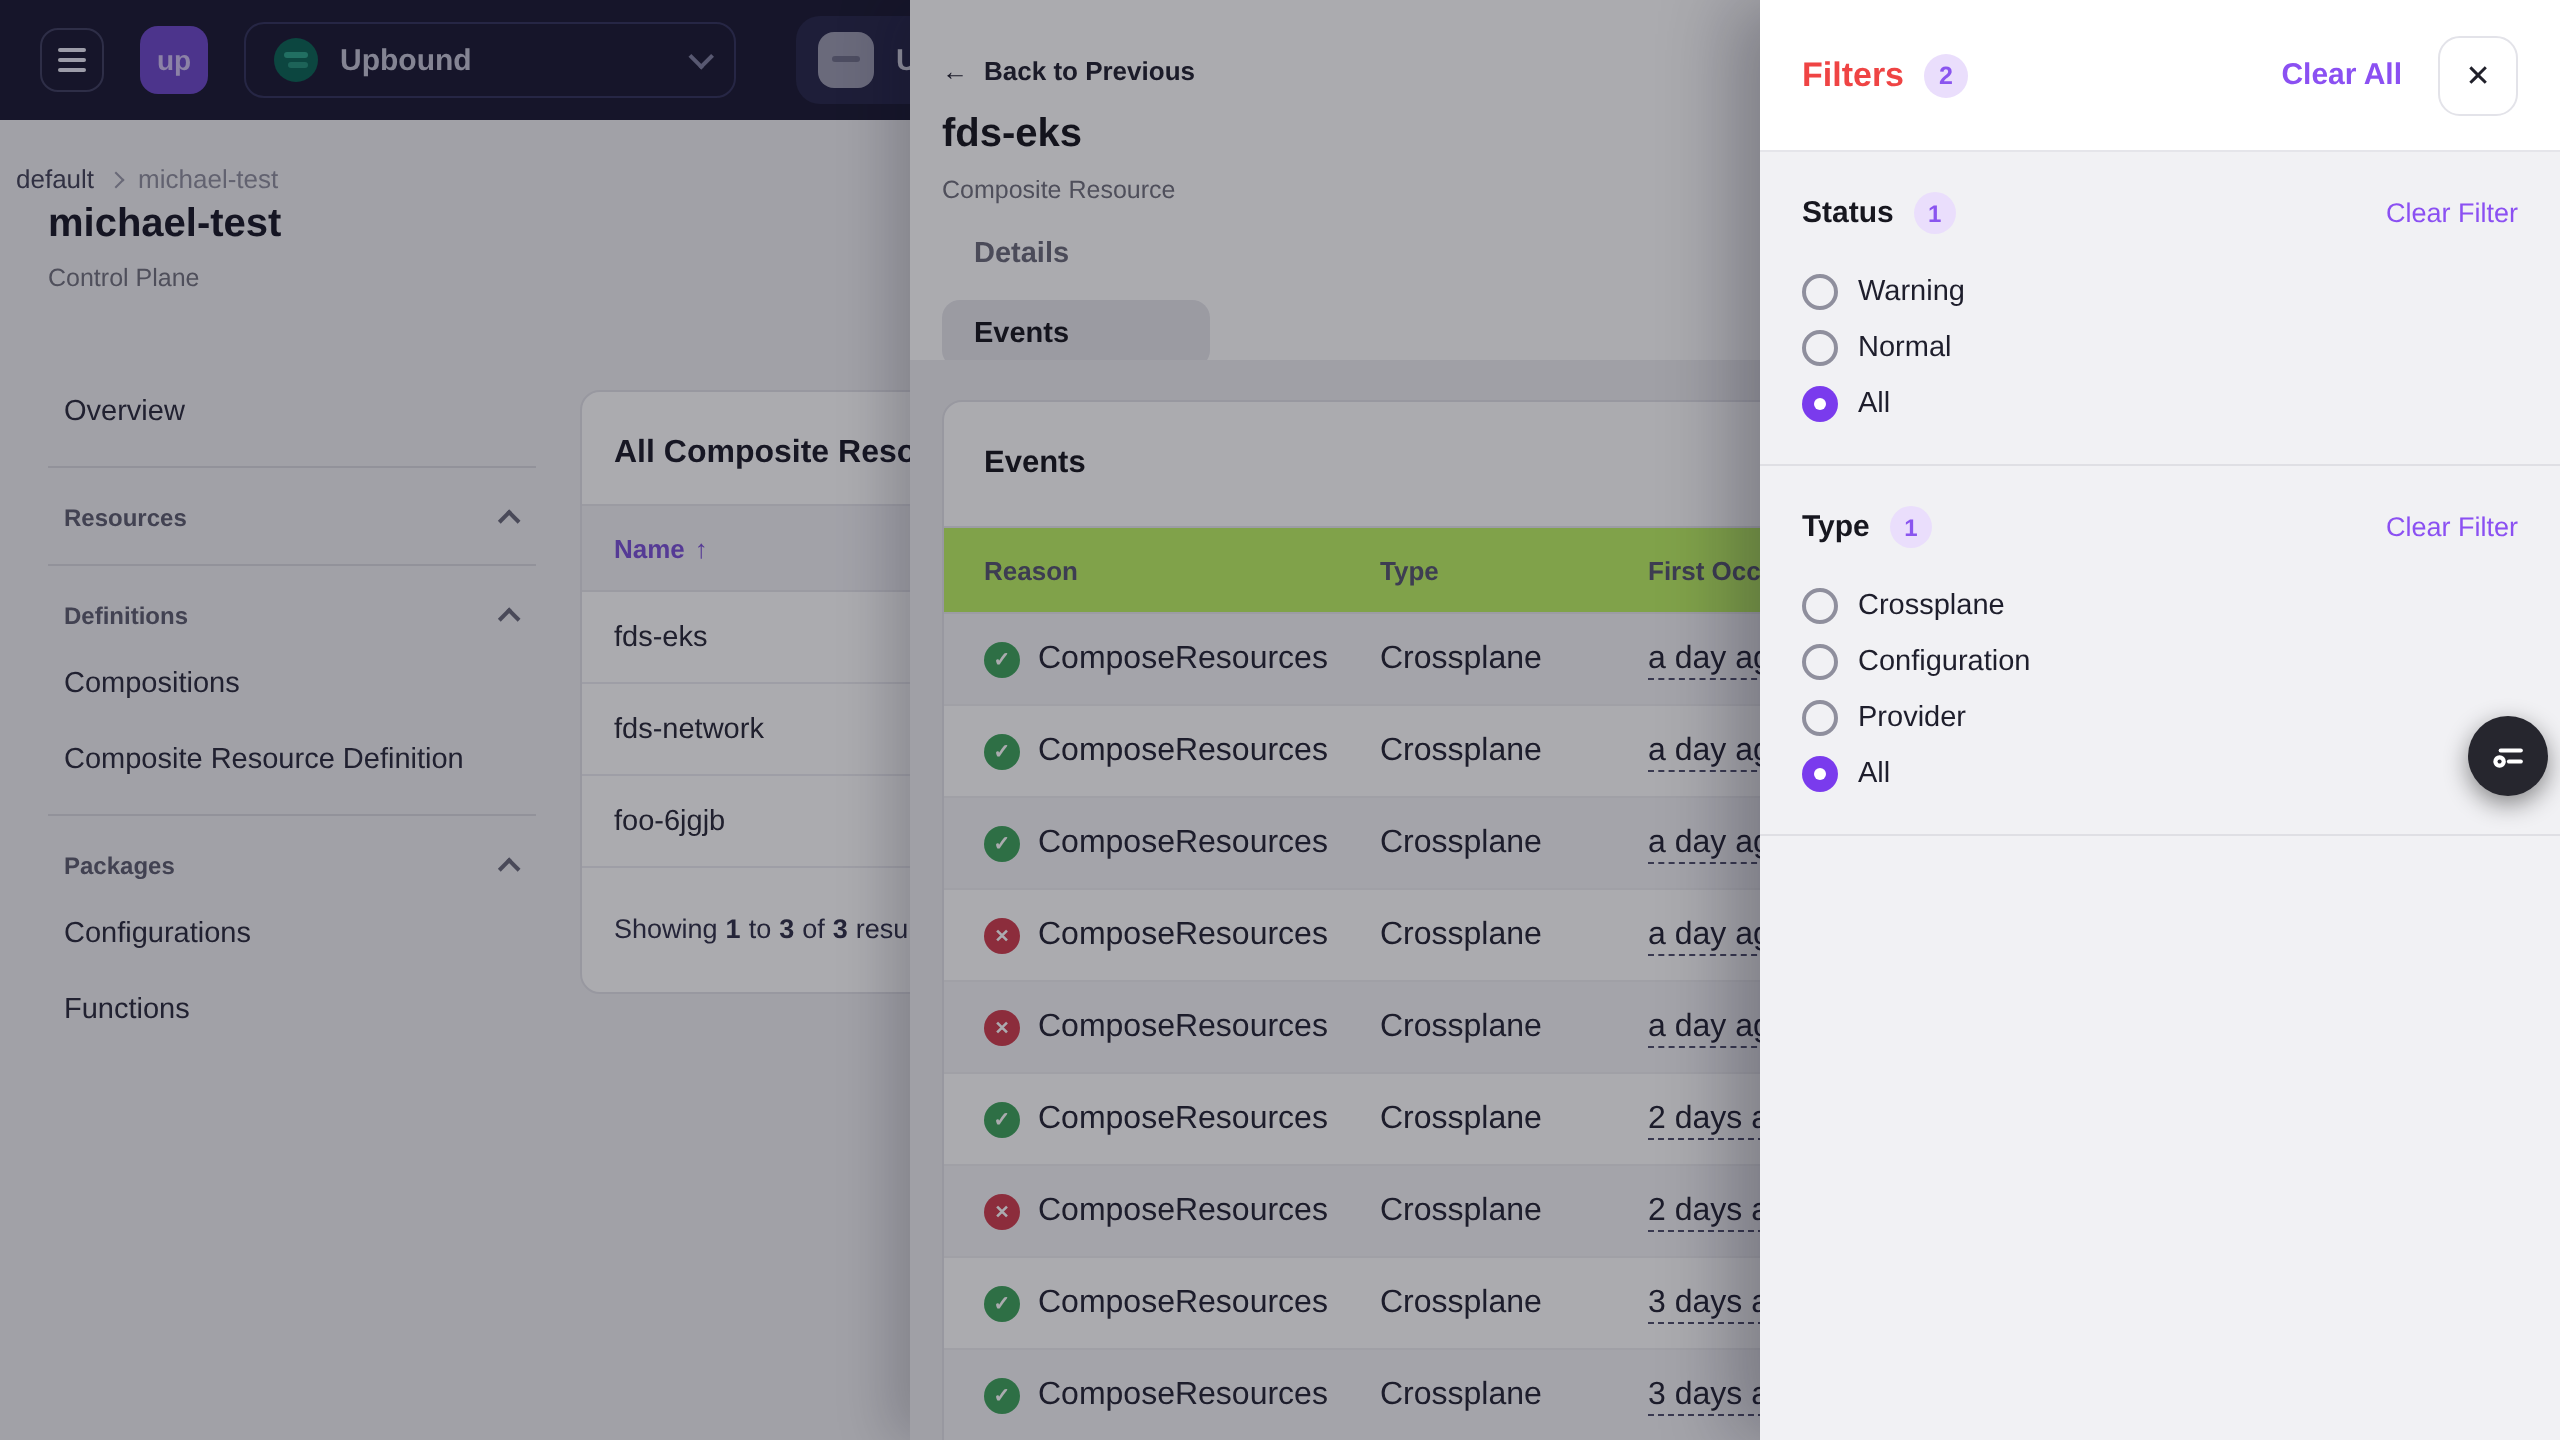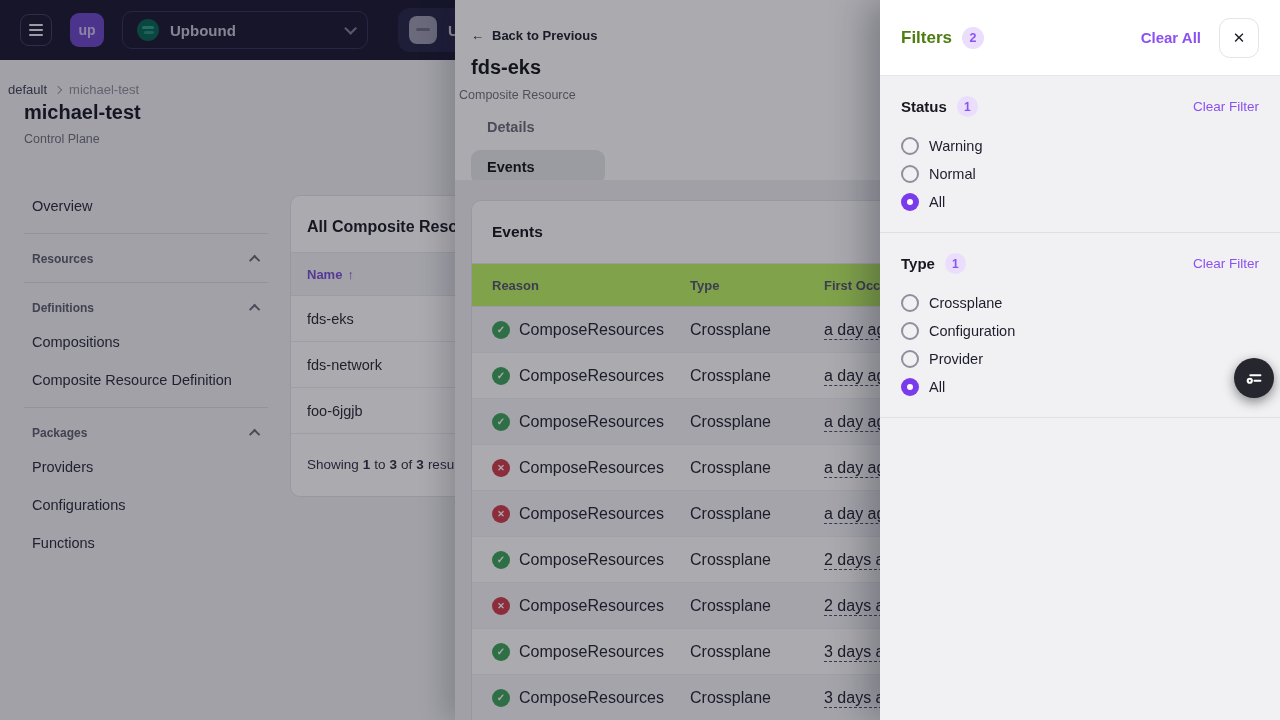--- a/index.html
+++ b/index.html
@@ -53,21 +53,21 @@
     border-bottom:1px solid #ececf1; cursor:pointer; }
   .lc-footer { height:60px; display:flex; align-items:center; padding:0 16px; font-size:13.5px; color:#32324a; gap:4px; }
   .lc-footer b { font-weight:700; }
 
   
   .detail-panel { position:absolute; left:455px; top:0; width:825px; height:720px; background:#fff; z-index:10;
     box-shadow:-10px 0 26px rgba(10,10,30,0.20); }
   .back { position:absolute; left:16px; top:28px; display:flex; align-items:center; gap:8px; font-size:13px;
     font-weight:700; color:#222232; cursor:pointer; }
   .dp-title { position:absolute; left:16px; top:56px; font-size:20px; font-weight:800; color:#17171f; }
-  .dp-sub { position:absolute; left:4px; top:88px; font-size:12.5px; color:#72727f; }
+  .dp-sub { position:absolute; left:16px; top:88px; font-size:12.5px; color:#72727f; }
   .tabs { position:absolute; left:16px; top:110px; display:flex; gap:6px;flex-direction:column; }
   .tab { padding:9px 16px; font-size:14.5px; font-weight:600; color:#6c6c7c; border-radius:9px; cursor:pointer; }
   .tab.active { background:#e6e6ec; color:#17171f; font-weight:700; }
   .dp-body { position:absolute; left:0; top:180px; right:0; bottom:0; background:#efeff2; overflow:hidden; }
   .events-card { position:absolute; left:16px; top:20px; right:24px; height:640px; background:#fff;
     border:1px solid #e2e2e8; border-radius:10px; overflow:hidden; }
   .ev-title { padding:22px 20px 22px; font-size:15.5px; font-weight:800; color:#17171f; }
   .ev-head { height:44px; background:#bef264; border-top:1px solid #e8e8ee; border-bottom:1px solid #e8e8ee;
     display:grid; grid-template-columns:198px 134px 1fr; align-items:center; padding:0 20px;
     font-size:13px; font-weight:700; color:#565670; }
@@ -83,21 +83,21 @@
   .evicon.error::after { content:"\2715"; font-size:9px; }
   .time { border-bottom:1.5px dashed #51516e; padding-bottom:1px; cursor:pointer; }
 
   
   .overlay { position:absolute; inset:0; background:rgba(13,13,26,0.35); z-index:20; }
 
   
   .drawer { position:absolute; top:0; right:0; width:400px; height:720px; background:#f1f1f4; z-index:30;
     box-shadow:-14px 0 34px rgba(10,10,30,0.28); }
   .dr-header { height:76px; background:#fff; border-bottom:1px solid #e5e5ea; display:flex; align-items:center; padding:0 21px; }
-  .dr-title { font-size:17px; font-weight:800; color:#4d7c0f; }
+  .dr-title { font-size:17px; font-weight:800; color:#ef4444; }
   .badge { min-width:22px; height:22px; padding:0 5px; margin-left:10px; border-radius:999px; background:#eadefc;
     color:#8a55ef; font-size:12.5px; font-weight:600; display:inline-flex; align-items:center; justify-content:center; }
   .clear-all { margin-left:auto; font-size:15px; font-weight:700; color:#8b50f2; cursor:pointer; }
   .close-btn { margin-left:18px; width:40px; height:40px; border:1.5px solid #e3e3e9; border-radius:11px; background:#fff;
     display:flex; align-items:center; justify-content:center; font-size:15px; color:#20202a; cursor:pointer; }
   .section { padding:20px 21px 16px; border-bottom:1px solid #dfdfe4; }
   .sec-head2 { display:flex; align-items:center; }
   .sec-name { font-size:15px; font-weight:800; color:#17171f; }
   .sec-head2 .badge { height:21px; min-width:21px; font-size:12px; }
   .clear-filter { margin-left:auto; font-size:13.5px; font-weight:500; color:#8b50f2; cursor:pointer; }
@@ -168,23 +168,20 @@
             </div>
           </div>
 
         <div class="side-divider"></div>
         <div class="sec-row">
           <span class="sec-title">Packages</span>
           <span class="caret-up"></span>
         </div>
         <div>
 
-            <div class="side-item">
-              <span>Providers</span>
-            </div>
 
             <div class="side-item">
               <span>Configurations</span>
             </div>
 
             <div class="side-item">
               <span>Functions</span>
             </div>
           </div>
       </div>

